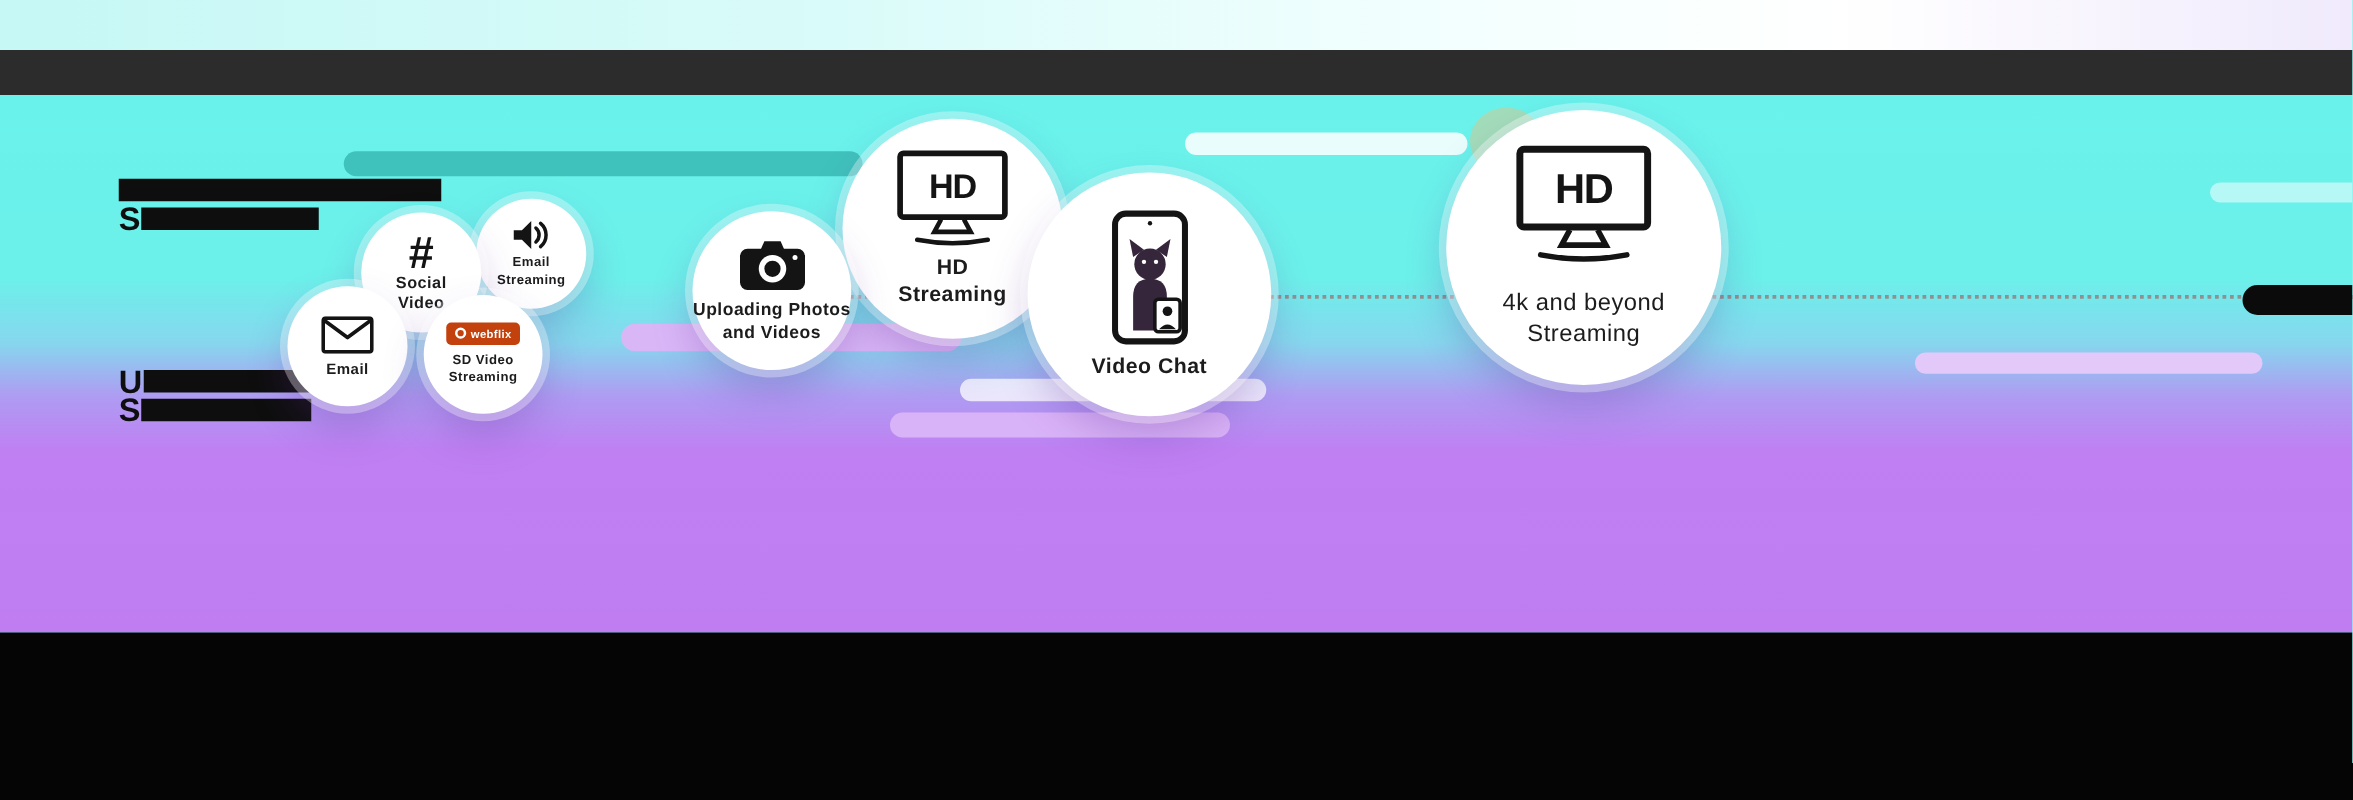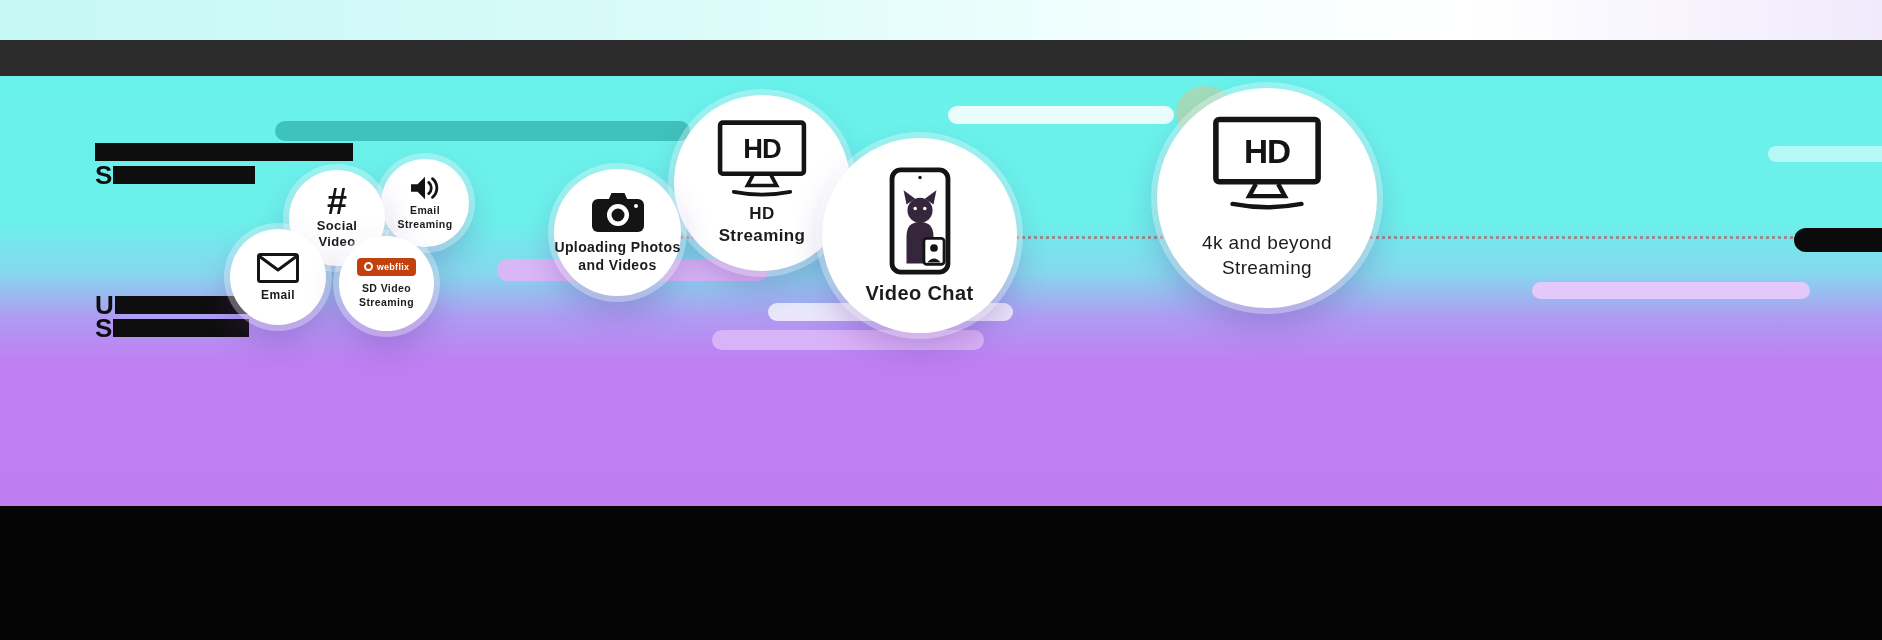--- a/index.html
+++ b/index.html
@@ -46,21 +46,21 @@
   .webflix-dot{width:9px;height:9px;border:2px solid #fff;border-radius:50%;box-sizing:border-box}
   .webflix-text{color:#fff;font-size:9px;font-weight:700;letter-spacing:.3px}
 
   .b-upload{left:554px;top:169px;width:127px;height:127px;z-index:4}
   .b-upload .bubble-label{font-size:14px;font-weight:700;line-height:1.3;margin-top:5px}
 
   .b-hd{left:674px;top:95px;width:176px;height:176px;z-index:3}
   .b-hd .bubble-label{font-size:17px;font-weight:600;line-height:1.3;margin-top:2px}
 
   .b-video{left:822px;top:138px;width:195px;height:195px;z-index:4}
-  .b-video .bubble-label{font-size:20px;font-weight:600;margin-top:7px}
+  .b-video .bubble-label{font-size:17px;font-weight:600;margin-top:7px}
 
   .b-4k{left:1157px;top:88px;width:220px;height:220px;z-index:2}
   .b-4k .bubble-label{font-size:19px;font-weight:400;line-height:1.3;margin-top:16px}
 </style>
 </head>
 <body>
 
 <div class="stage">
 
   <div class="top-strip"></div>

